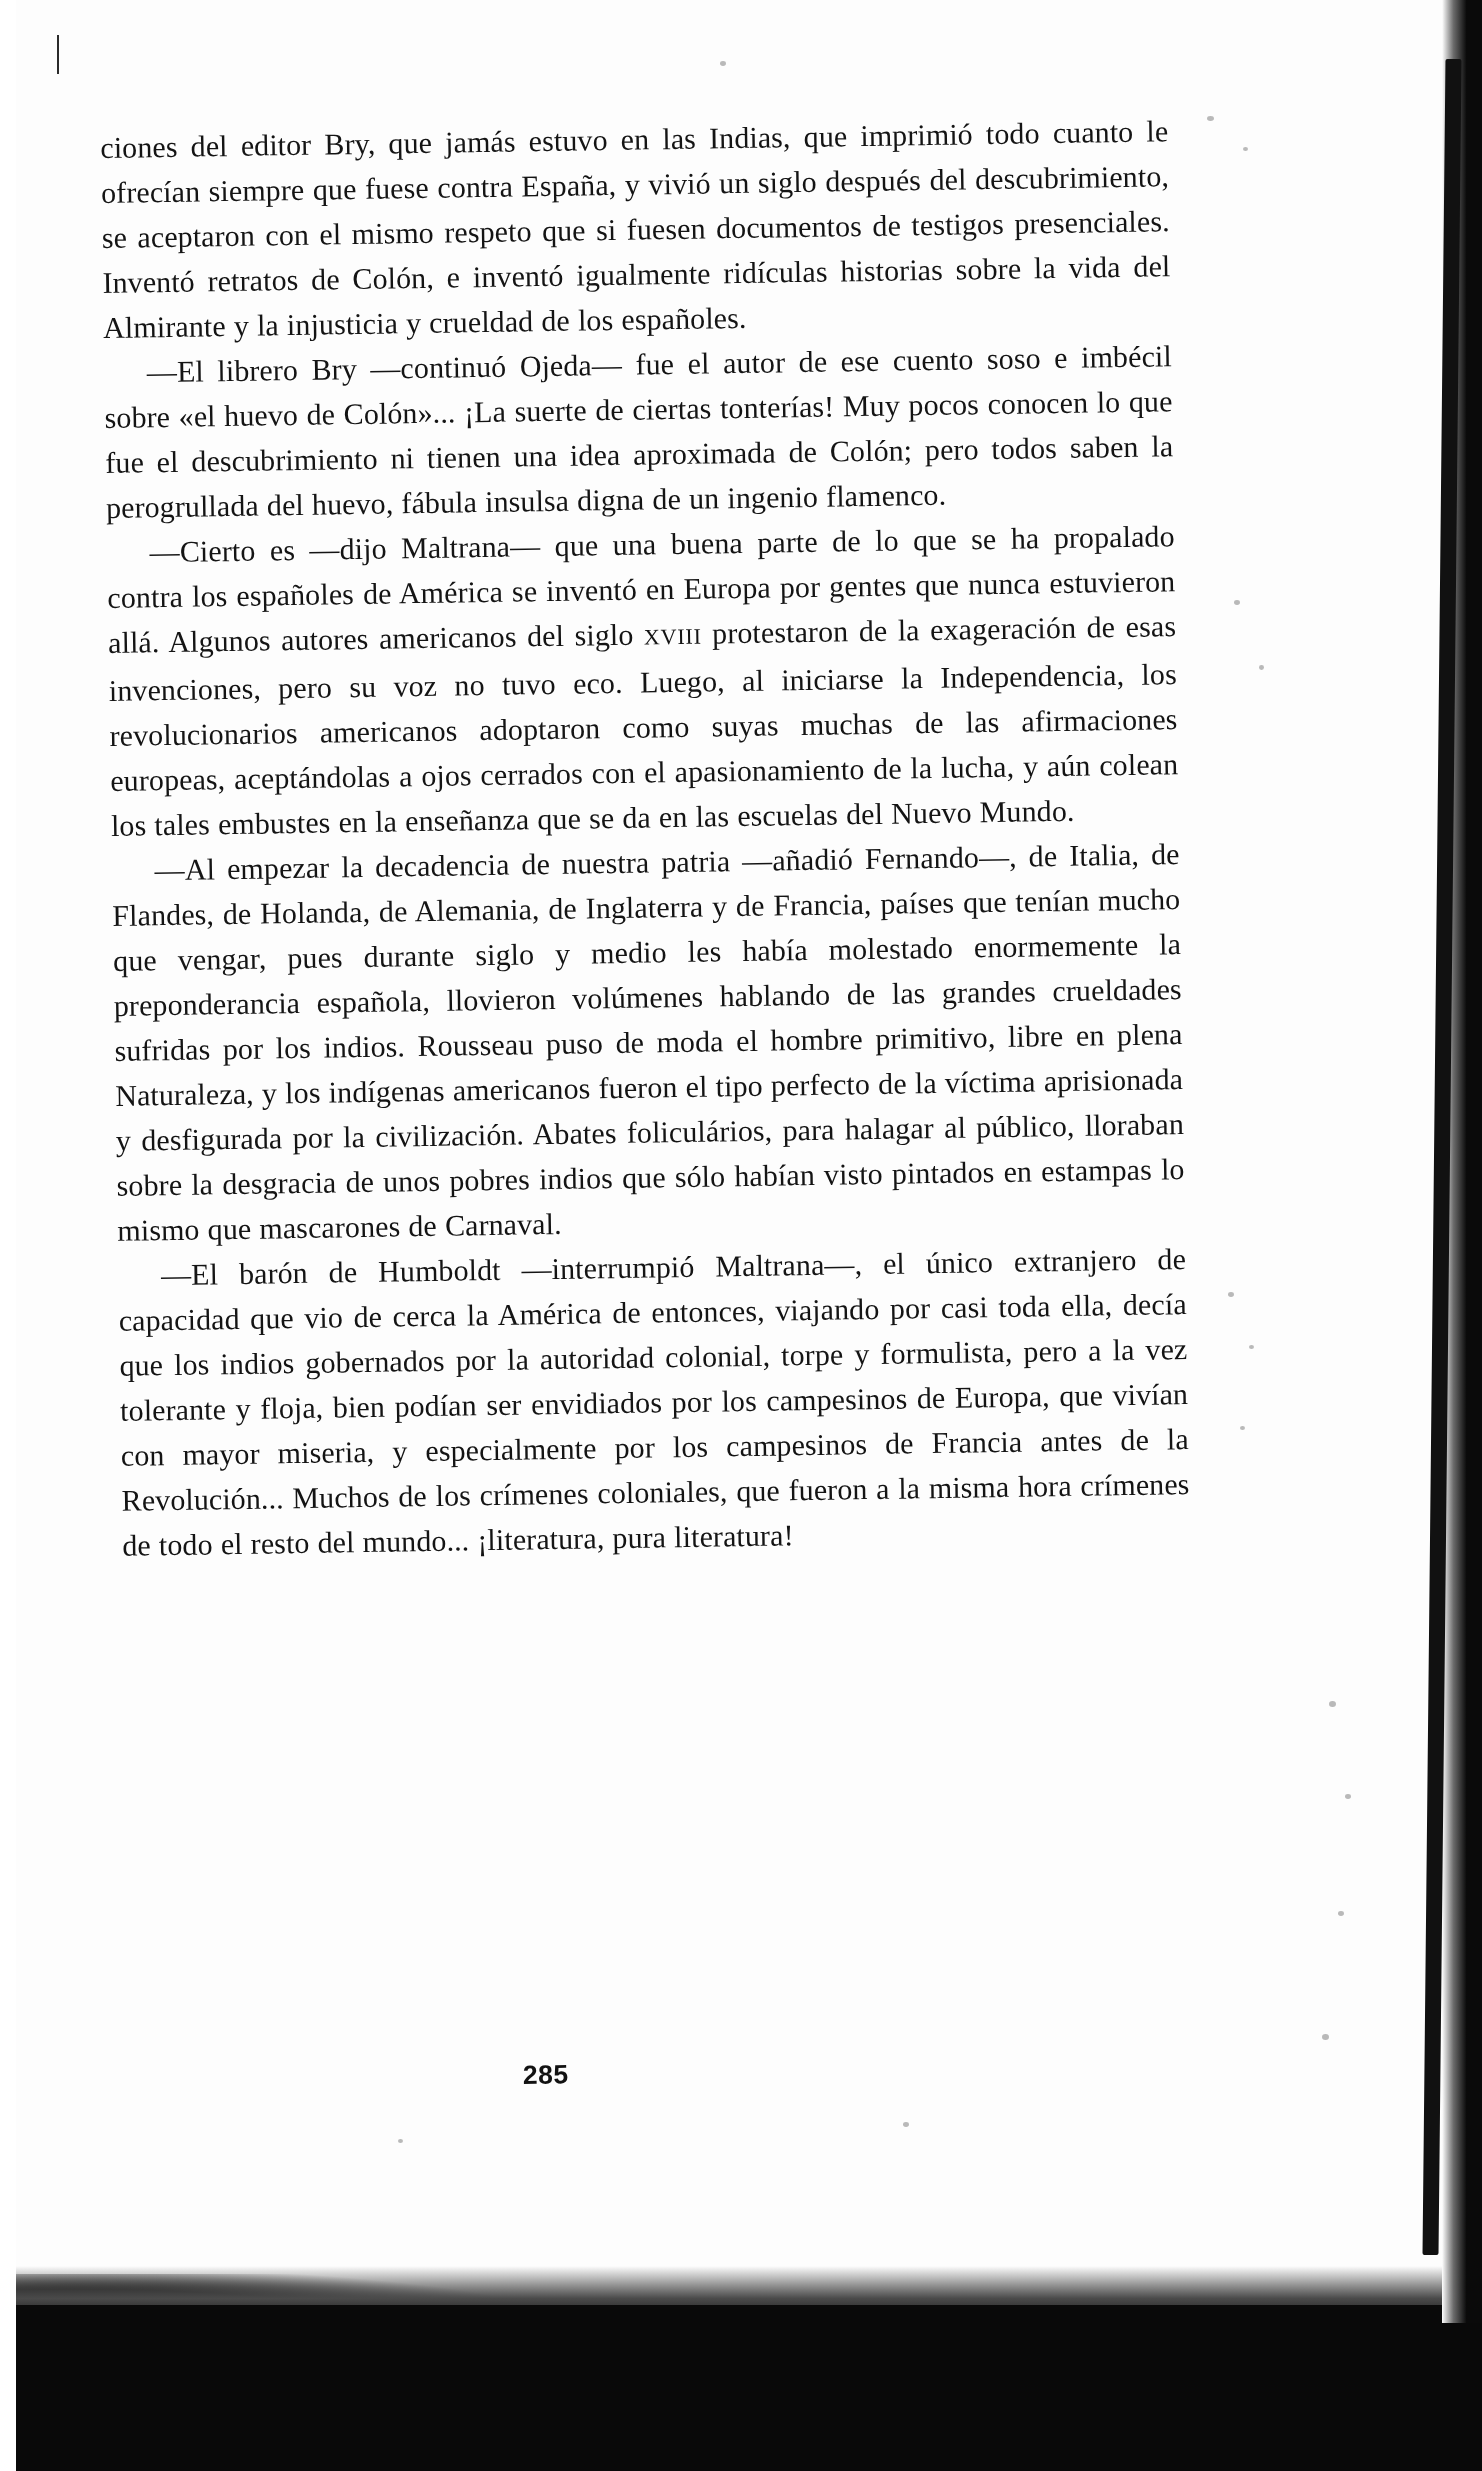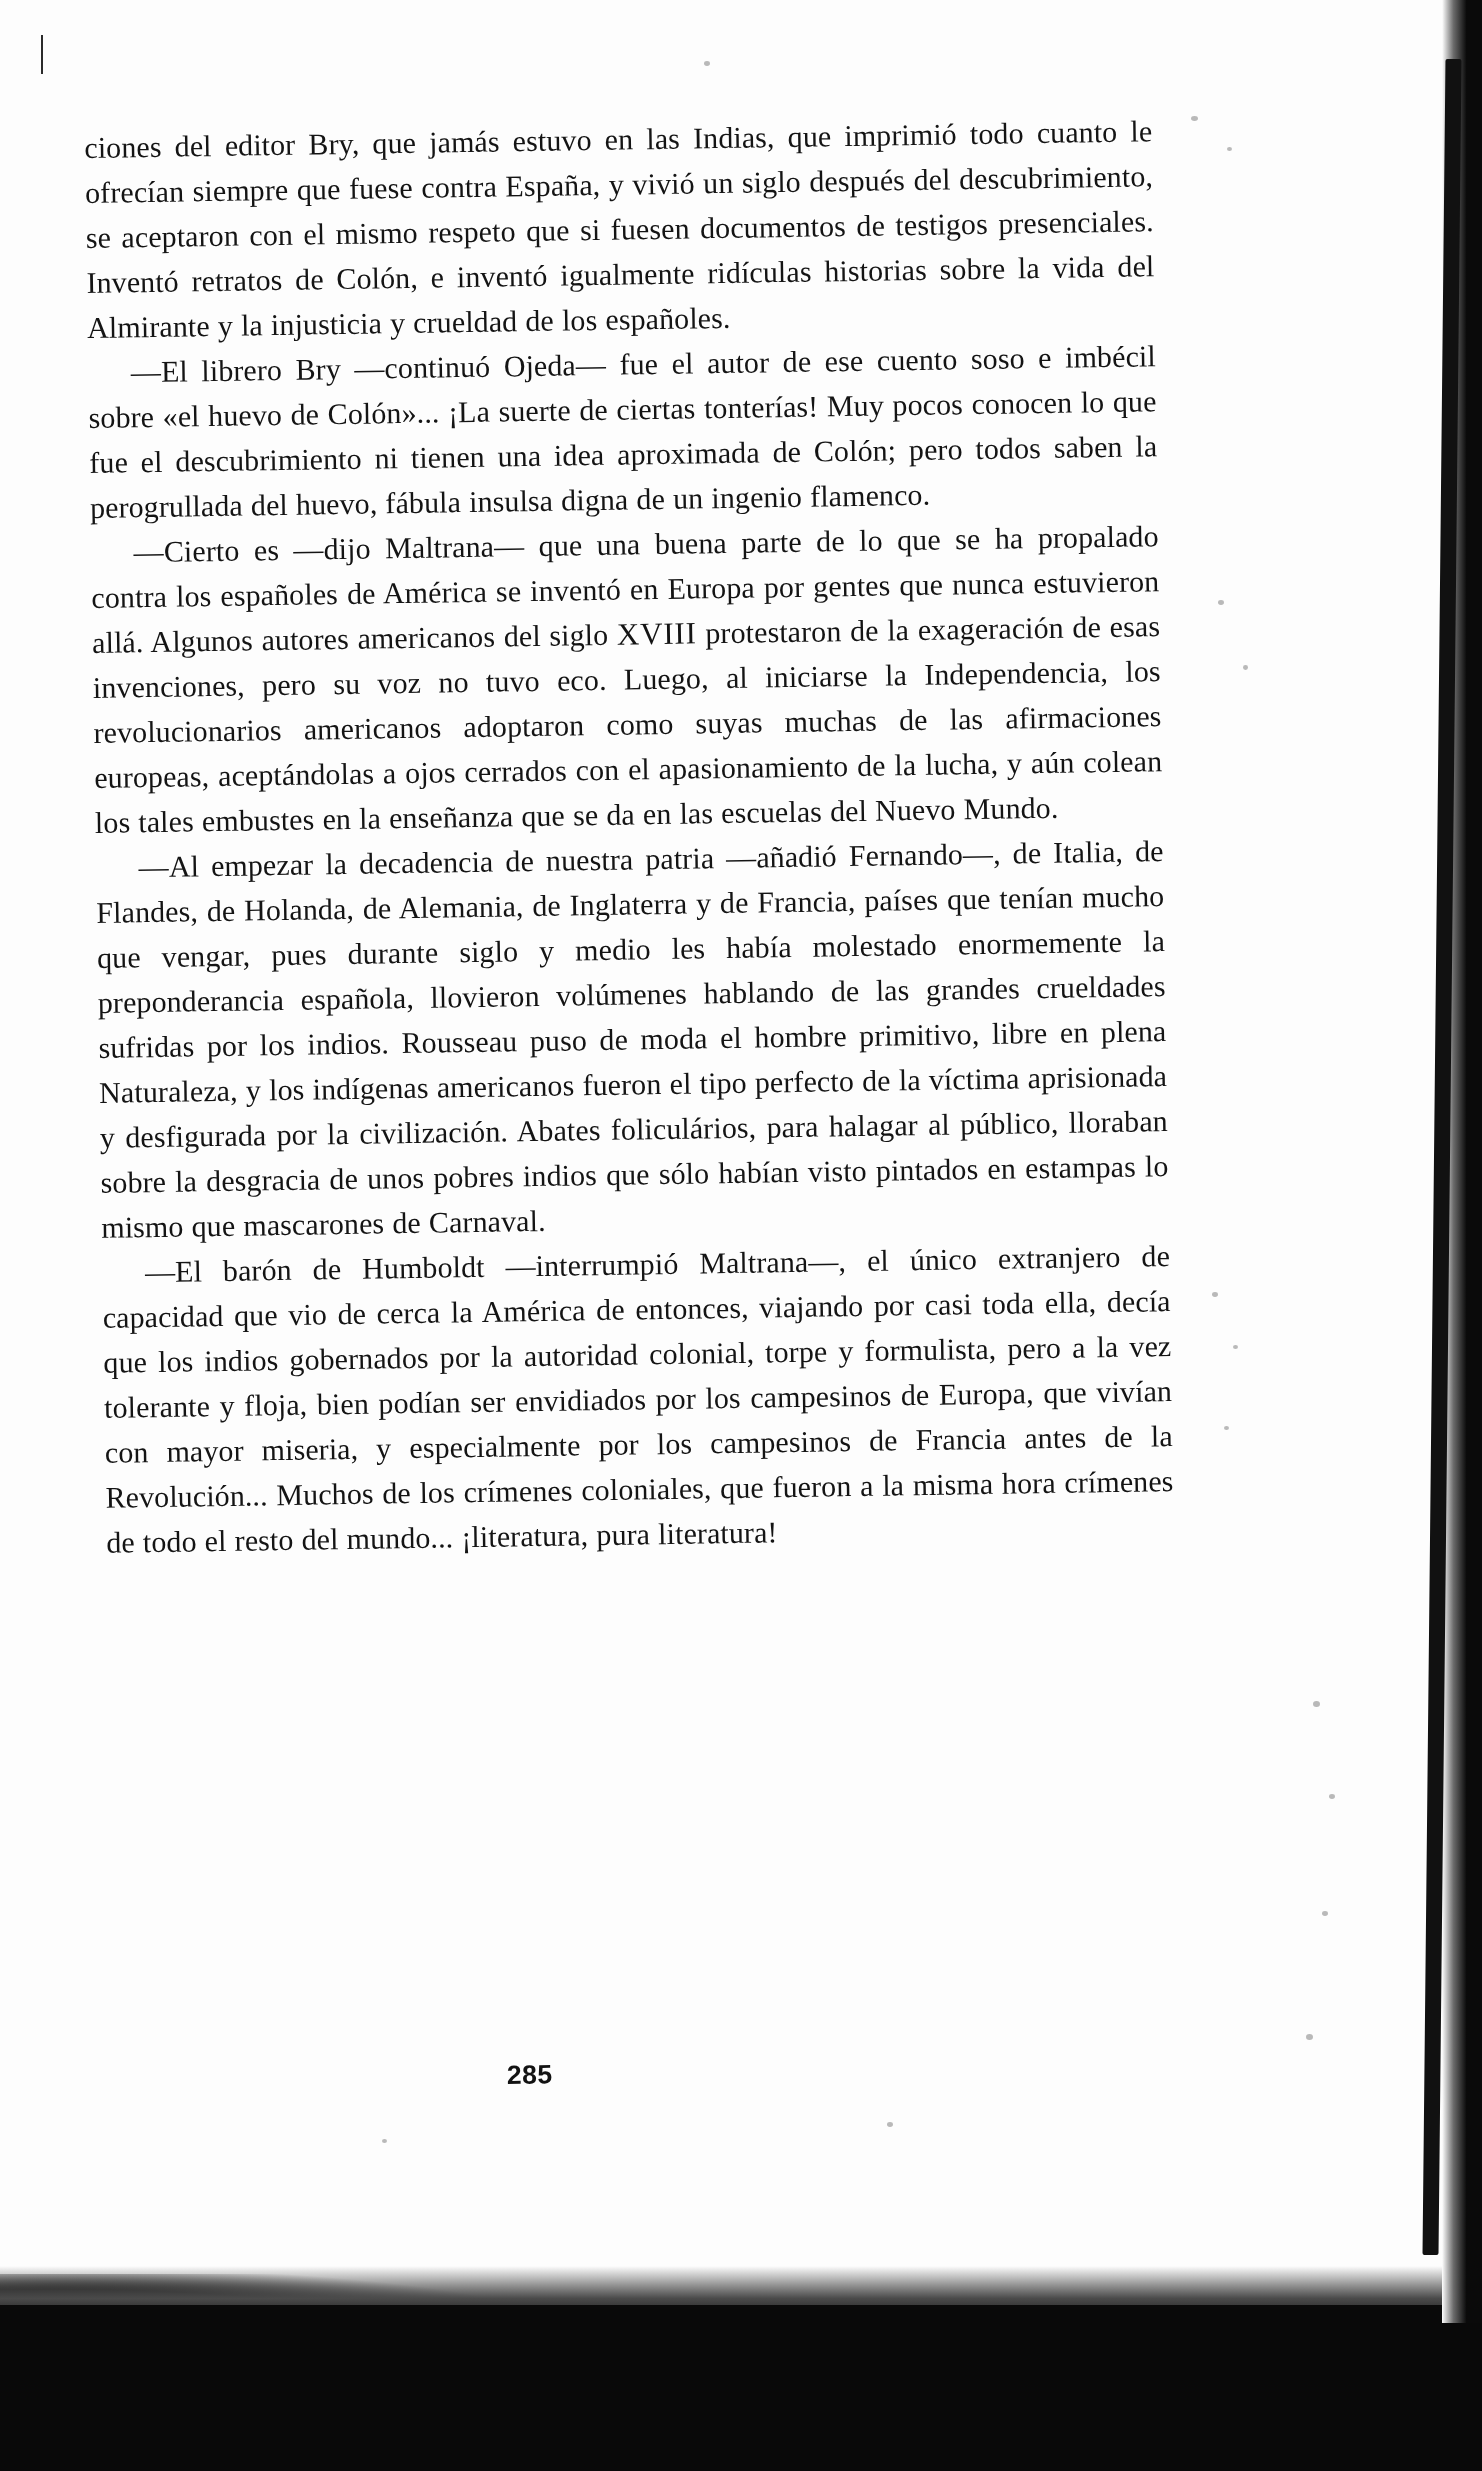--- a/index.html
+++ b/index.html
@@ -13,20 +13,21 @@
     position: relative;
     overflow: hidden;
     font-family: "Liberation Serif", serif;
   }
 
   
   #page {
     position: absolute;
     inset: 0;
     background: #fdfdfd;
+    margin-left: 16px;
   }
 
   
   .edge-right {
     position: absolute;
     top: 0;
     right: 0;
     width: 41px;
     height: 2323px;
     background: linear-gradient(to left, #0a0a0a 0%, #0a0a0a 40%, #6b6b6b 72%, #ffffff 100%);
@@ -105,21 +106,21 @@
     letter-spacing: 0.1px;
     word-spacing: 0.5px;
   }
   .para + .para {
     margin-top: 0px;
   }
   .para.indent {
     text-indent: 43px;
   }
   .smallcaps {
-    font-size: 31px;
+    font-size: 22px;
     letter-spacing: 0.8px;
   }
 
   
   #folio {
     position: absolute;
     left: 0;
     top: 2068px;
     width: 1059px;
     text-align: center;

